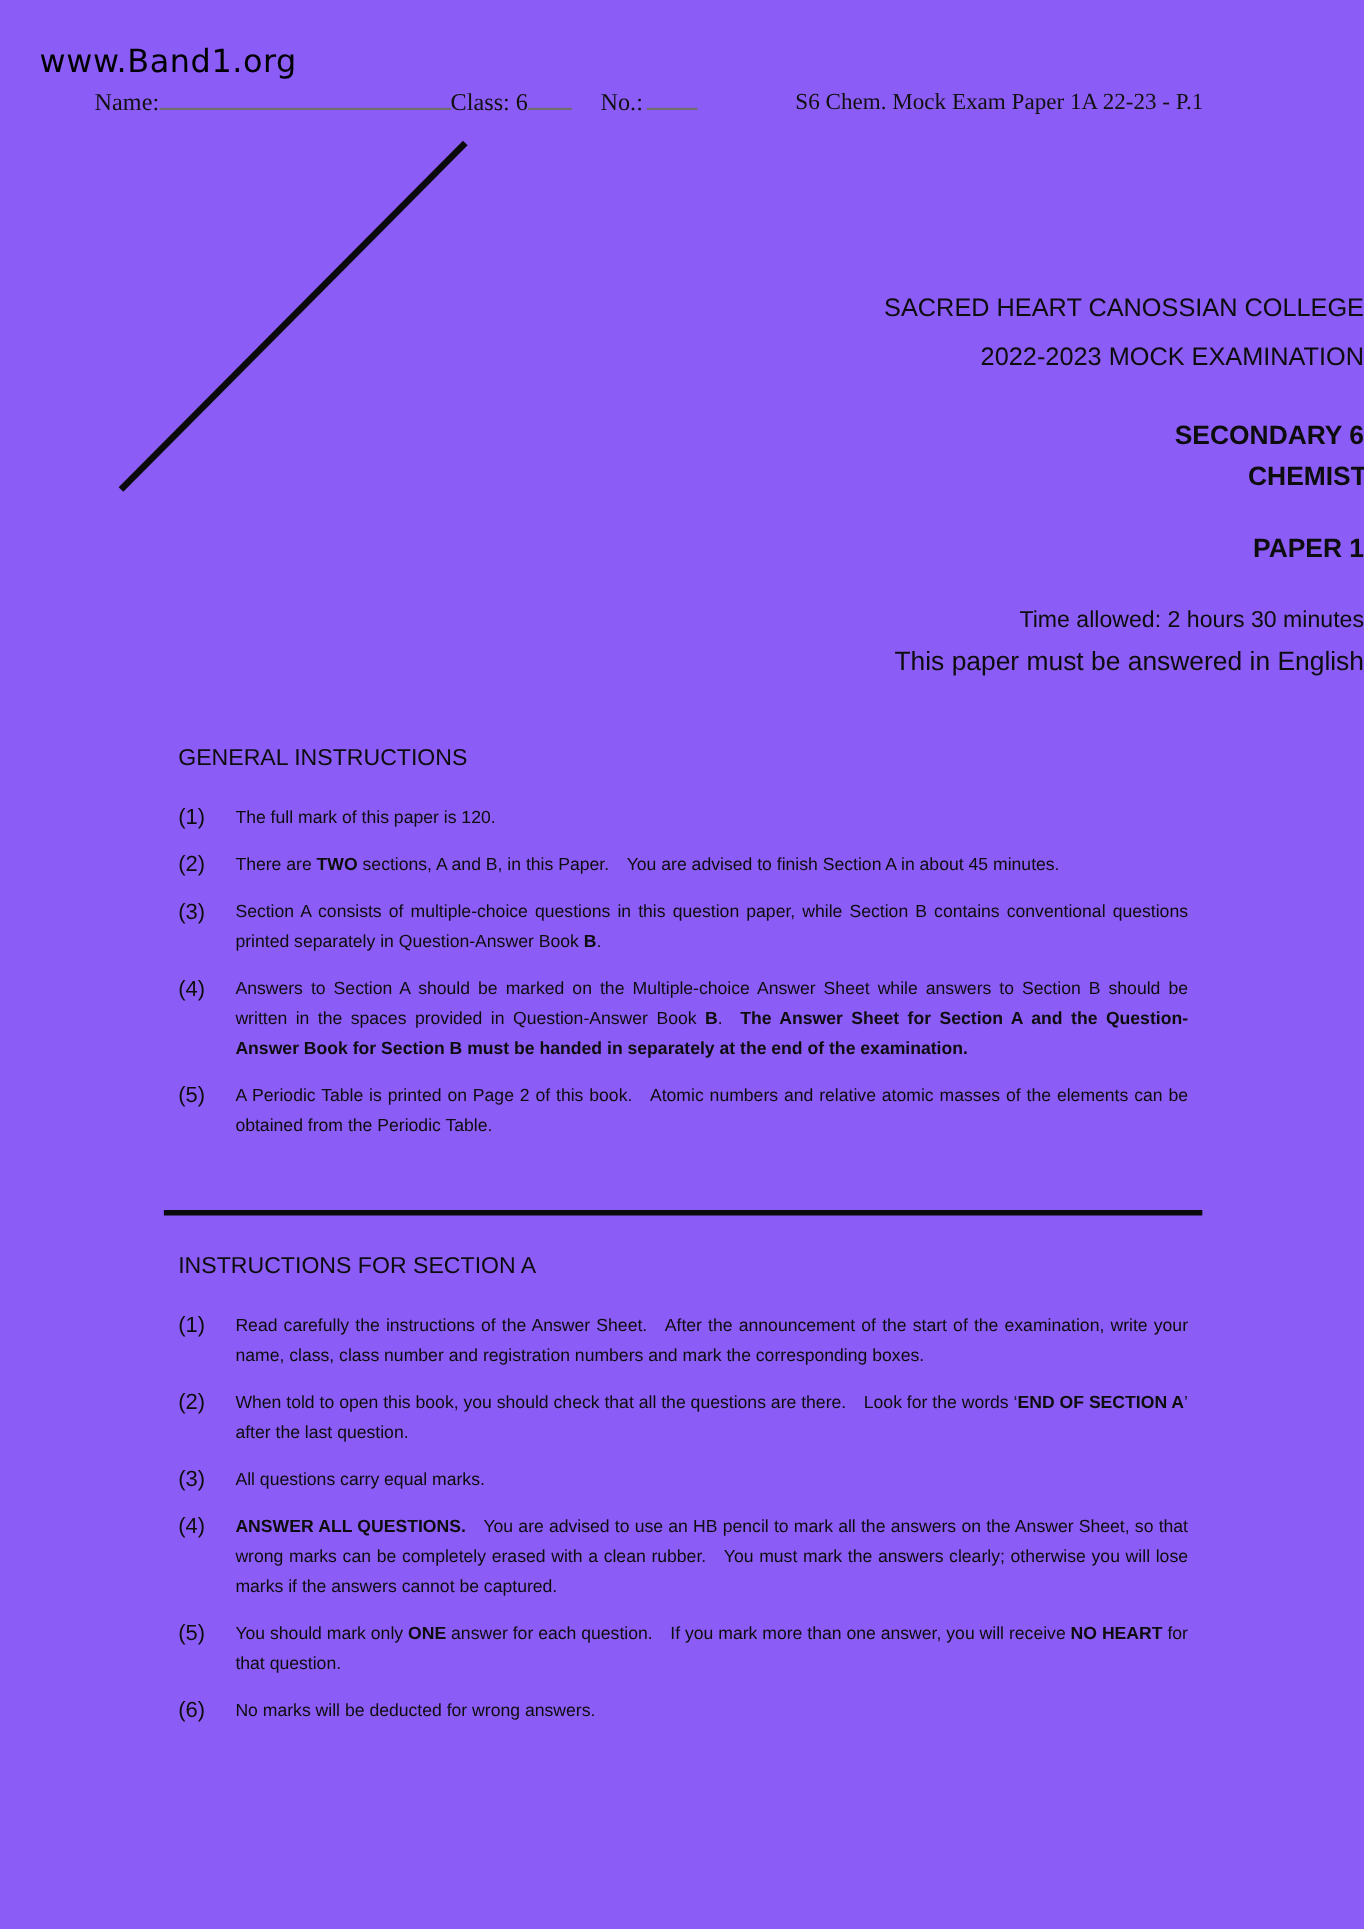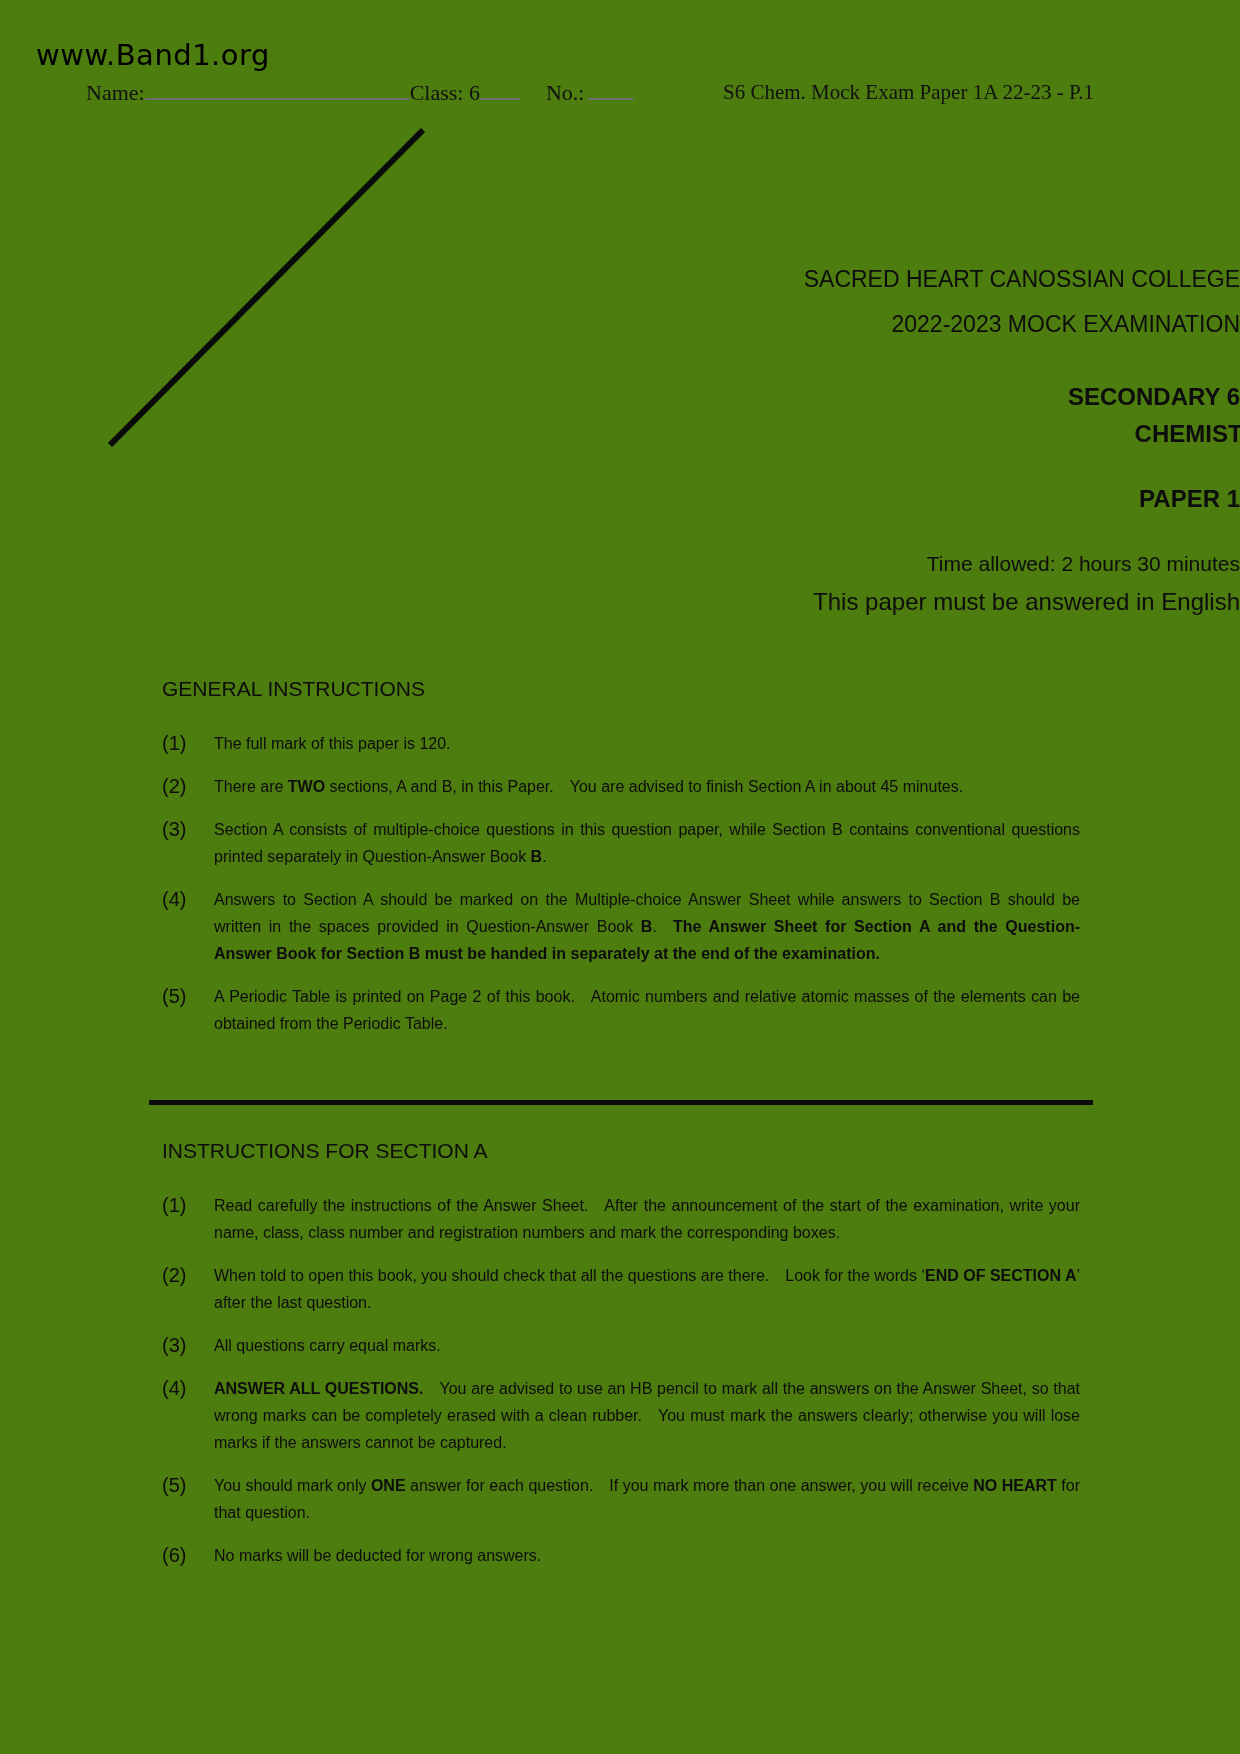--- a/index.html
+++ b/index.html
@@ -1,18 +1,18 @@
 <!DOCTYPE html>
 <html><head>
 <meta charset="utf-8">
 <style>
   html,body{margin:0;padding:0;background:#e8e8e8;}
   .page{
     position:relative;width:1240px;height:1754px;margin:0 auto;
-    background:#4d7c0f;color:#0d0d0d;overflow:hidden;
+    background:#8b5cf6;color:#0d0d0d;overflow:hidden;
     font-family:"Liberation Sans",sans-serif;
   }
   
   .watermark{position:absolute;left:36px;top:38px;font-size:29px;letter-spacing:.5px;
     font-family:"DejaVu Sans",sans-serif;color:#000;}
   
   .headrow{position:absolute;left:86px;top:78px;font-family:"Liberation Serif",serif;
     font-size:22px;white-space:nowrap;color:#111;}
   .blank{display:inline-block;border-bottom:2px solid #6e6e6e;height:20px;vertical-align:baseline;}
   .blank.name{width:265px;}

